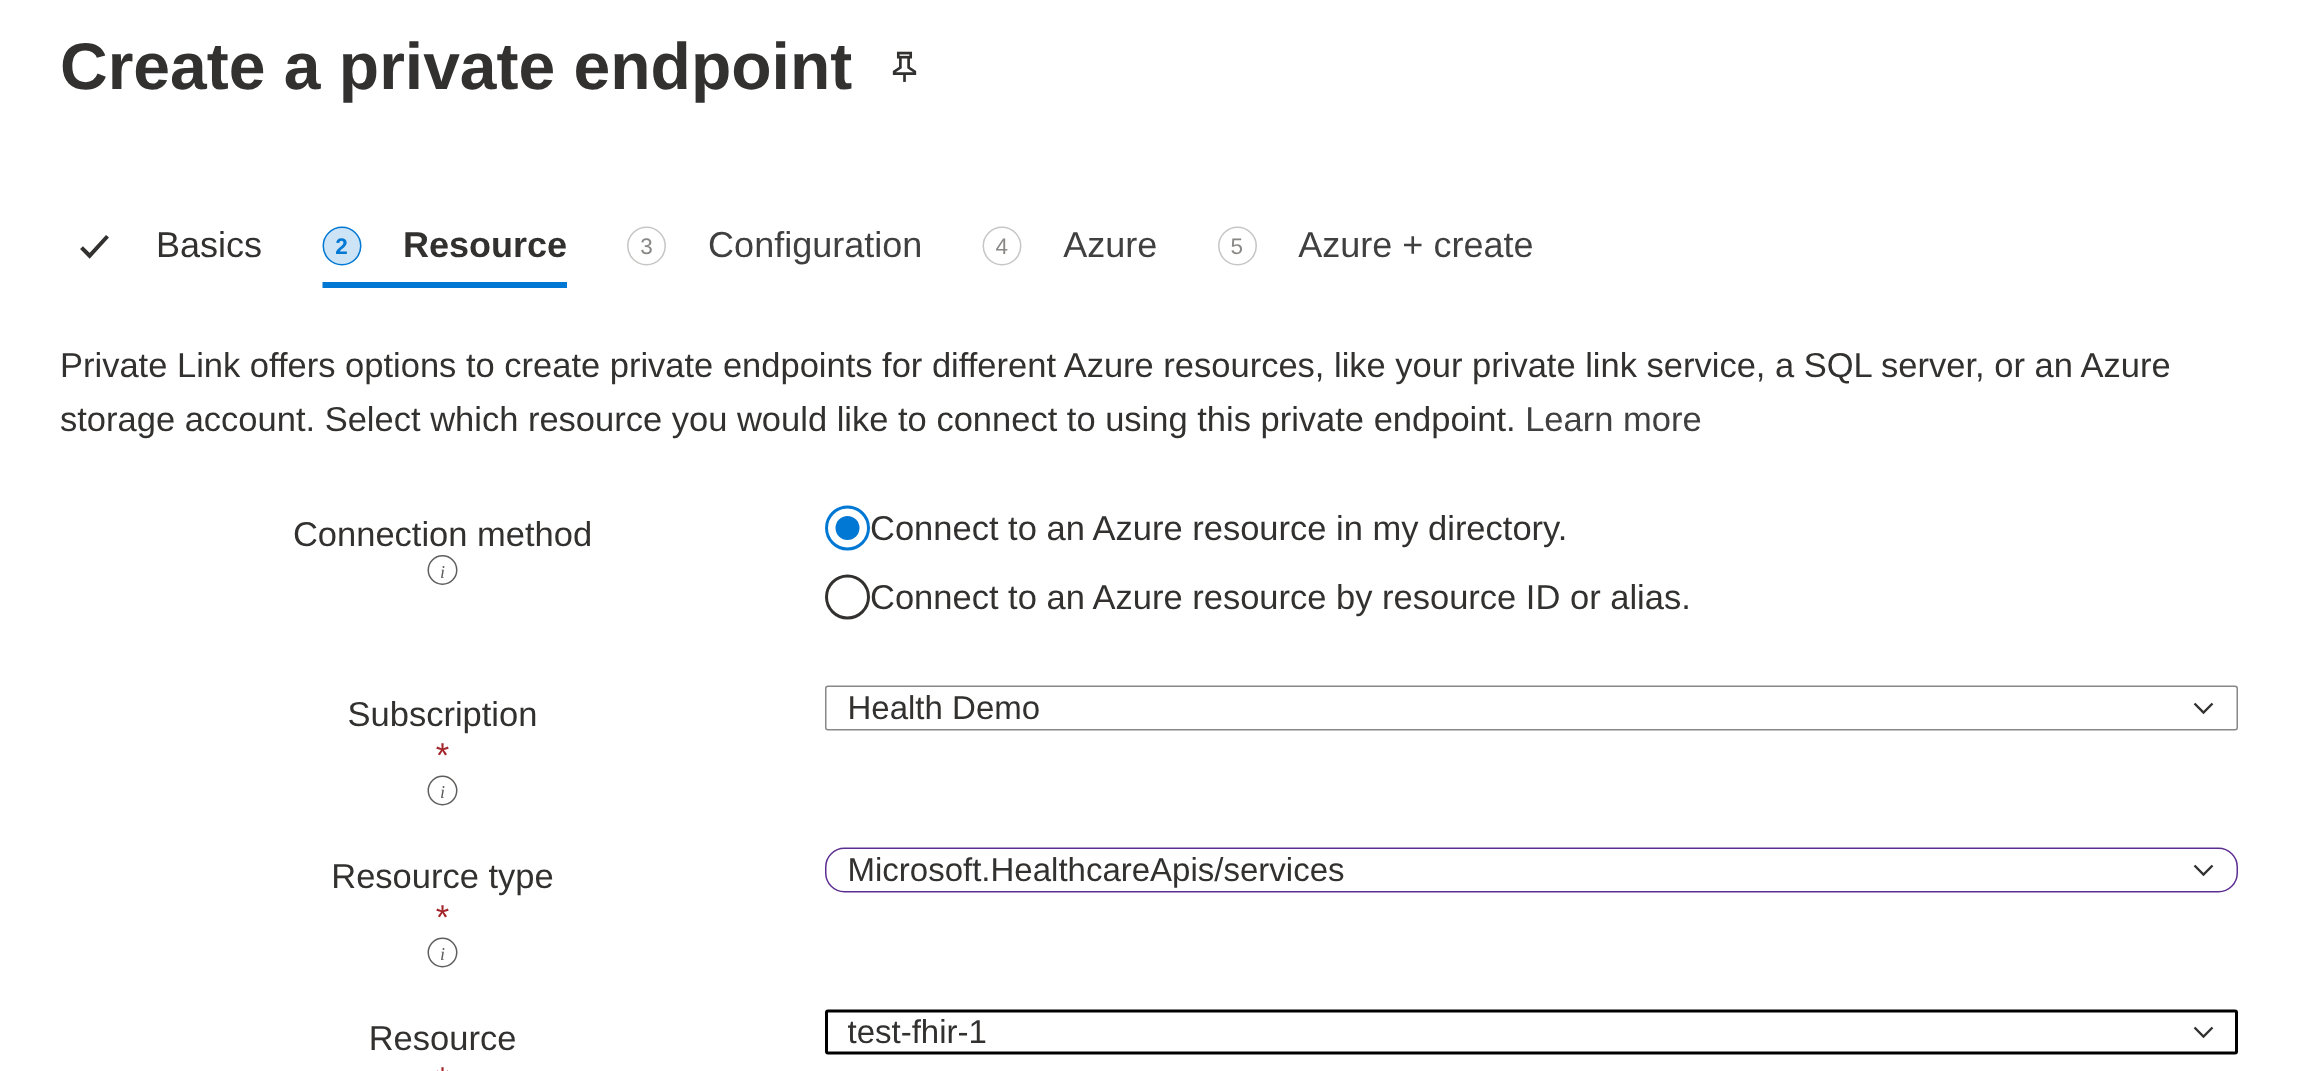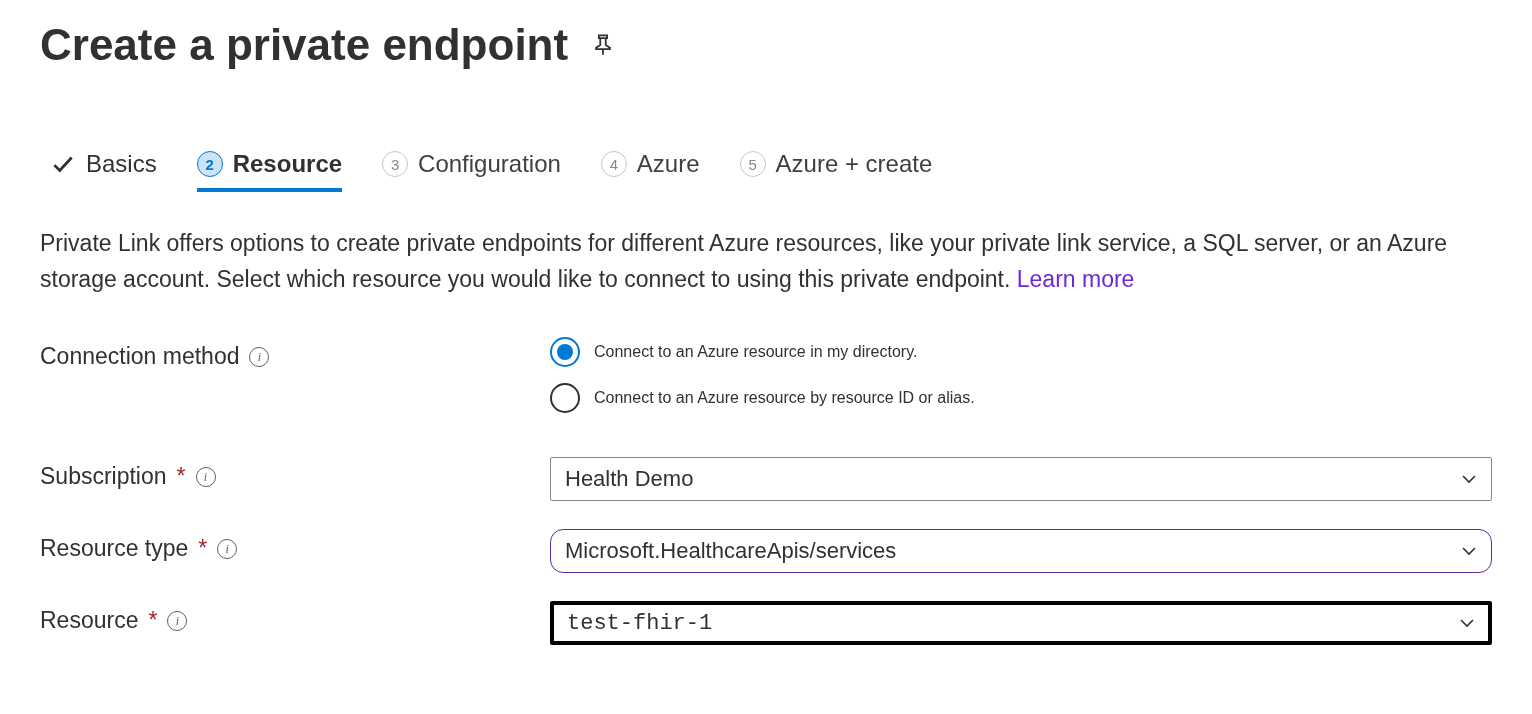--- a/index.html
+++ b/index.html
@@ -32,21 +32,21 @@
       gap: 40px;
       margin-bottom: 40px;
       font-size: 24px;
       align-items: center;
       border-bottom: 0px solid transparent;
       padding-left: 10px;
     }
     .tab {
       display: flex;
       align-items: center;
-      gap: 10px;
+      gap: 28px;
       padding: 8px 0;
       cursor: pointer;
       position: relative;
     }
     .tab-number {
       display: inline-flex;
       align-items: center;
       justify-content: center;
       width: 26px;
       height: 26px;
@@ -86,39 +86,40 @@
       background: #0078d4;
     }
     .description {
       font-size: 23px;
       line-height: 1.55;
       color: #323130;
       margin-bottom: 40px;
       max-width: 1440px;
     }
     .link {
-      color: #6d28d9;
+      color: #404040;
       text-decoration: none;
       cursor: pointer;
     }
     .form-row {
       display: flex;
       align-items: flex-start;
       margin-bottom: 28px;
     }
     .form-row.tall { margin-bottom: 44px; }
     .form-label-cell {
       width: 510px;
       min-width: 510px;
       display: flex;
       align-items: center;
-      gap: 10px;
+      gap: 0;
       font-size: 23px;
       color: #323130;
       padding-top: 6px;
+      flex-direction: column;
     }
     .required {
       color: #a4262c;
     }
     .info-icon {
       display: inline-flex;
       align-items: center;
       justify-content: center;
       width: 20px;
       height: 20px;
@@ -135,22 +136,22 @@
       flex: 1;
     }
     .radio-group {
       display: flex;
       flex-direction: column;
       gap: 16px;
     }
     .radio-option {
       display: flex;
       align-items: center;
-      gap: 14px;
-      font-size: 16px;
+      gap: 0;
+      font-size: 23px;
       cursor: pointer;
     }
     .radio-outer {
       width: 30px;
       height: 30px;
       border-radius: 50%;
       border: 2px solid #323130;
       display: inline-flex;
       align-items: center;
       justify-content: center;
@@ -163,34 +164,34 @@
       display: none;
       width: 16px;
       height: 16px;
       border-radius: 50%;
       background: #0078d4;
     }
     .radio-option.selected .radio-inner { display: block; }
     .select-box {
       width: 100%;
       max-width: 960px;
-      height: 44px;
+      height: 30px;
       border: 1px solid #8a8886;
       background: #fff;
       display: flex;
       align-items: center;
       justify-content: space-between;
       padding: 0 14px;
       font-size: 22px;
       color: #323130;
       cursor: pointer;
       border-radius: 2px;
     }
     .select-box.purple { border-color: #5c2e91; border-radius: 13px; }
-    .select-box.focused { border: 4px solid #000000; padding: 0 13px; font-family: Liberation Mono, monospace; }
+    .select-box.focused { border: 2px solid #000000; padding: 0 13px; }
     .chevron-down {
       width: 16px;
       height: 16px;
       display: inline-flex;
     }
   </style>
 </head>
 <body>
 
 <div class="page-header">

